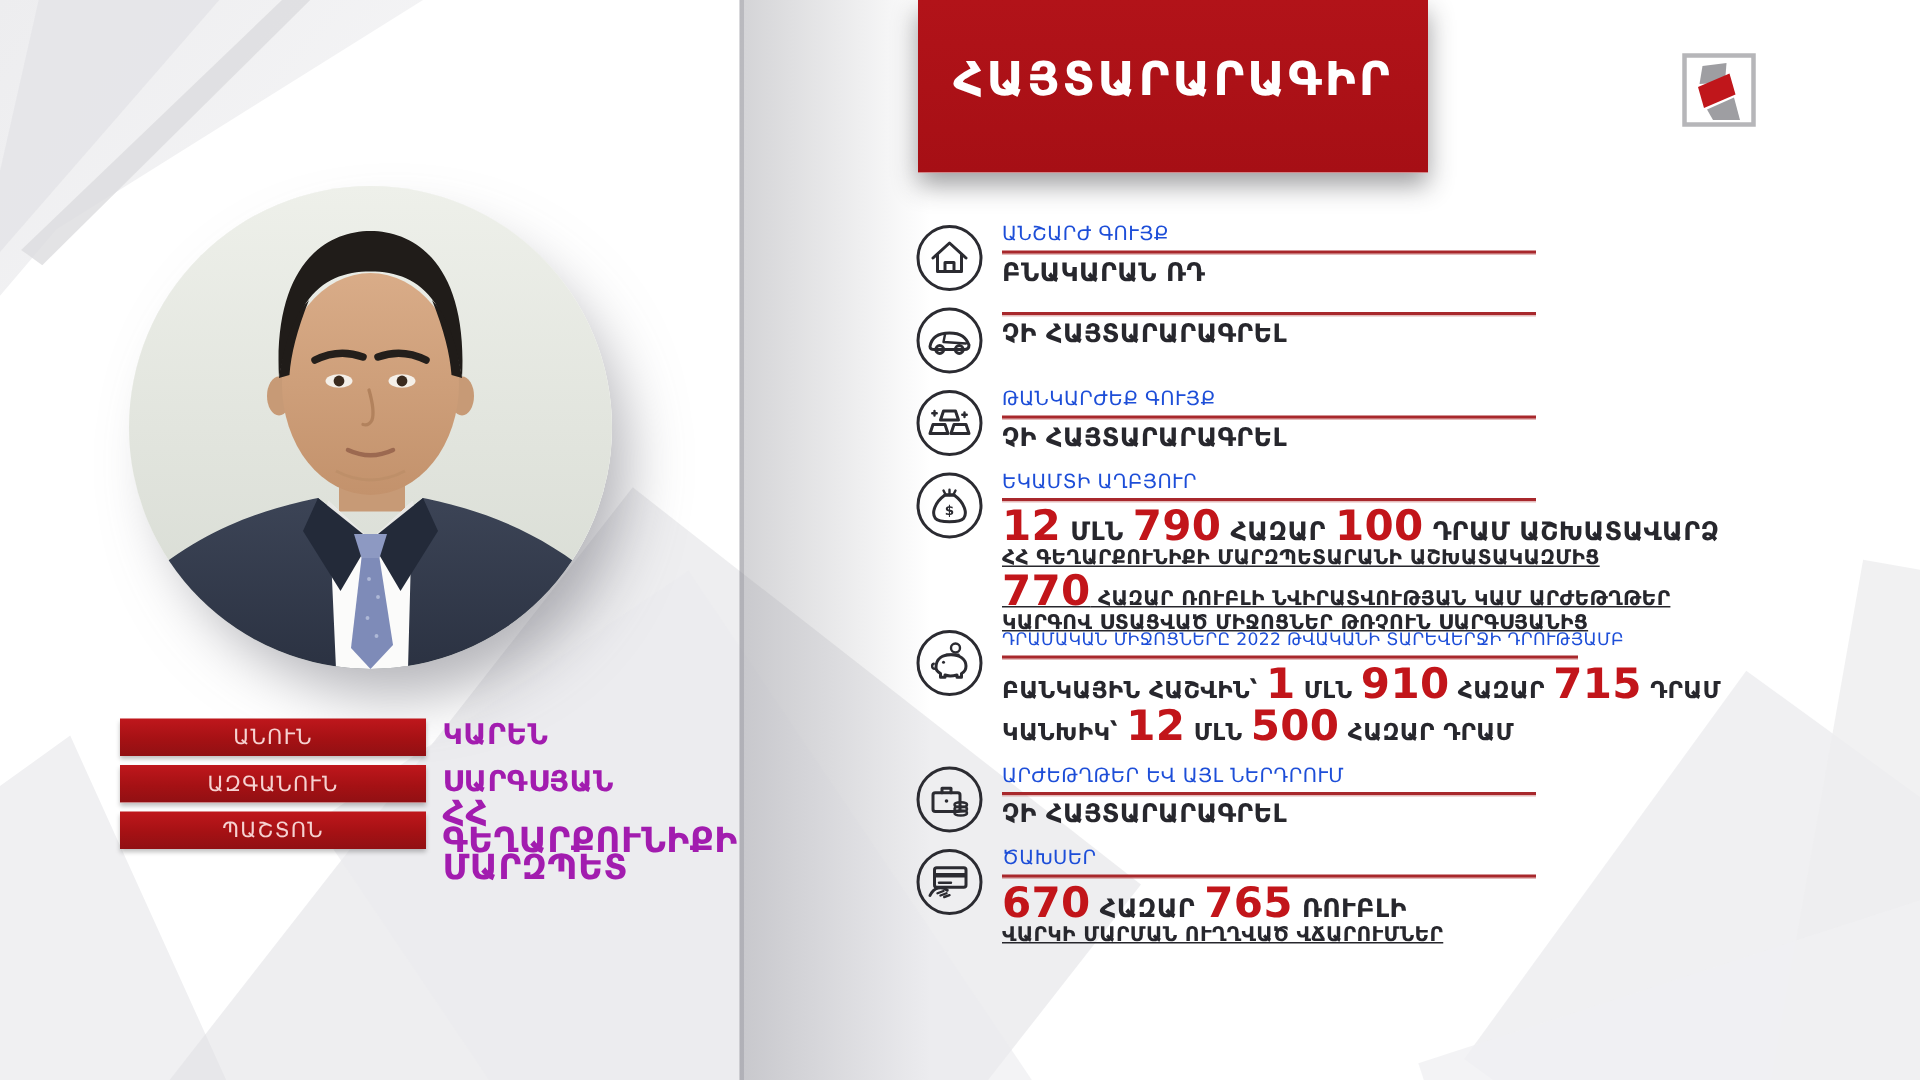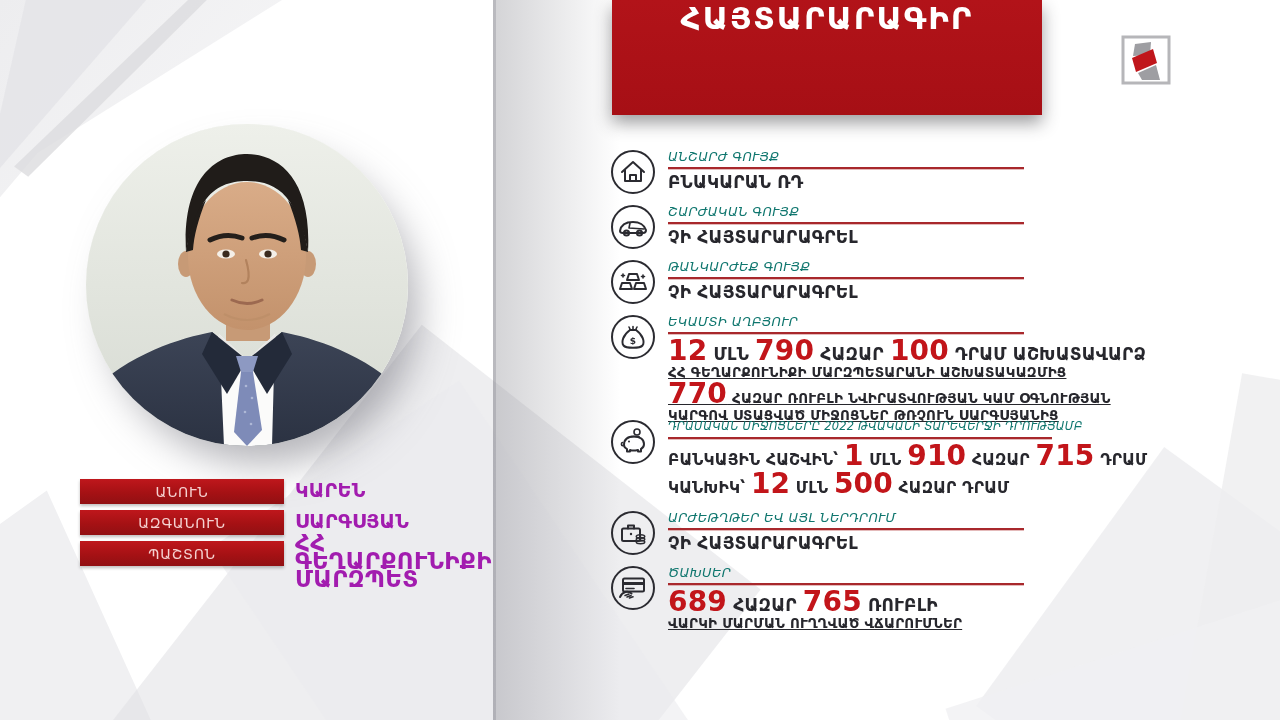--- a/index.html
+++ b/index.html
@@ -44,35 +44,35 @@
   }
   .bar span{font-size:14px;color:#f6d2d1;letter-spacing:.8px;}
   .fval{
     position:absolute;left:215px;top:2px;width:230px;
     font-weight:bold;font-size:19px;line-height:19px;color:#a21caf;letter-spacing:.3px;
   }
   .fval.two{top:-7px;font-size:23px;line-height:18px;}
 
   
   .hdr{
-    position:absolute;left:612px;top:0;width:430px;height:115px;
+    position:absolute;left:612px;top:0;width:340px;height:115px;
     background:linear-gradient(180deg,#b21319 0%,#a60f15 100%);
     box-shadow:0 8px 16px rgba(40,40,45,.45);
-    display:flex;align-items:flex-start;justify-content:center;z-index:2;
+    display:flex;align-items:center;justify-content:center;z-index:2;
   }
   .hdr span{color:#fff;font-weight:bold;font-size:31px;letter-spacing:2px;padding-bottom:9px;white-space:nowrap;}
 
   
   .item{position:absolute;left:610px;z-index:2;}
   .icirc{
     position:absolute;left:0;top:0;width:46px;height:46px;
   }
   .icontent{position:absolute;left:58px;top:0;width:356px;}
   .ilabel{
-    display:block;font-style:italic;font-size:13px;line-height:13px;color:#0f766e;
+    display:block;font-size:13px;line-height:13px;color:#1d4ed8;
     letter-spacing:.3px;white-space:nowrap;margin-top:1px;
   }
   .ilabel.small{font-size:11.5px;letter-spacing:.2px;}
   .rule{height:2px;width:356px;background:#a8282c;box-shadow:0 1px 0 rgba(205,130,130,.55);margin-top:4px;}
   .rule.wide{width:384px;}
   .vlines{margin-top:3px;}
   .vline{font-weight:bold;font-size:17px;line-height:20px;color:#27272d;white-space:nowrap;letter-spacing:.2px;}
   .vline.small{font-size:13.5px;line-height:15px;text-decoration:underline;}
   .vline.mid{font-size:15.5px;line-height:19px;}
   .vline .num{color:#c2151a;font-size:28px;line-height:1;}
@@ -213,21 +213,20 @@
     <div class="icirc">
       <svg width="46" height="46" viewBox="0 0 46 46">
         <circle cx="23" cy="23" r="21" class="ln"></circle>
         <path class="ln" d="M10,27 C11,21 15,18 23,18 C31,18 34,21 36,26 C36,28 35,29 33,29 L13,29 C11,29 10,28.5 10,27 Z"></path>
         <path class="lnthin" d="M20,19 L19,24 L34,25"></path>
         <circle cx="16.5" cy="29" r="2.6" class="ln"></circle>
         <circle cx="29.5" cy="29" r="2.6" class="ln"></circle>
       </svg>
     </div>
     <div class="icontent">
-      <span class="ilabel">ՇԱՐԺԱԿԱՆ ԳՈՒՅՔ</span>
       <div class="rule"></div>
       <div class="vlines">
           <div class="vline"><span>ՉԻ ՀԱՅՏԱՐԱՐԱԳՐԵԼ</span></div>
         </div>
     </div>
   </div>
 
   <div class="item" style="top:259px;">
     <div class="icirc">
       <svg width="46" height="46" viewBox="0 0 46 46">
@@ -257,21 +256,21 @@
         <path class="lnthin" d="M19,13 l1.5,3 M23,12.5 v3.5 M27,13 l-1.5,3"></path>
         <text x="23" y="29.5" text-anchor="middle" font-family="DejaVu Sans, sans-serif" font-size="9" font-weight="bold" fill="#2b2b31">$</text>
       </svg>
     </div>
     <div class="icontent">
       <span class="ilabel">ԵԿԱՄՏԻ ԱՂԲՅՈՒՐ</span>
       <div class="rule"></div>
       <div class="vlines">
           <div class="vline"><span class="num">12</span><span> ՄԼՆ </span><span class="num">790</span><span> ՀԱԶԱՐ </span><span class="num">100</span><span> ԴՐԱՄ ԱՇԽԱՏԱՎԱՐՁ</span></div>
           <div class="vline small"><span>ՀՀ ԳԵՂԱՐՔՈՒՆԻՔԻ ՄԱՐԶՊԵՏԱՐԱՆԻ ԱՇԽԱՏԱԿԱԶՄԻՑ</span></div>
-          <div class="vline small"><span class="num">770</span><span> ՀԱԶԱՐ ՌՈՒԲԼԻ ՆՎԻՐԱՏՎՈՒԹՅԱՆ ԿԱՄ ՕԳՆՈՒԹՅԱՆ</span></div>
+          <div class="vline small"><span class="num">770</span><span> ՀԱԶԱՐ ՌՈՒԲԼԻ ՆՎԻՐԱՏՎՈՒԹՅԱՆ ԿԱՄ ԱՐԺԵԹՂԹԵՐ</span></div>
           <div class="vline small"><span>ԿԱՐԳՈՎ ՍՏԱՑՎԱԾ ՄԻՋՈՑՆԵՐ ԹՌՉՈՒՆ ՍԱՐԳՍՅԱՆԻՑ</span></div>
         </div>
     </div>
   </div>
 
   <div class="item" style="top:419px;">
     <div class="icirc">
       <svg width="46" height="46" viewBox="0 0 46 46">
         <circle cx="23" cy="23" r="21" class="ln"></circle>
         <circle cx="27" cy="13" r="3" class="lnthin"></circle>
@@ -320,19 +319,19 @@
         <path d="M13,17 h21 v3 h-21 z" fill="#2b2b31"></path>
         <path class="lnthin" d="M16,23.5 h8"></path>
         <path class="ln" d="M10,32 C12.5,26.5 18,25.5 21.5,28.5"></path>
         <path class="lnthin" d="M15,30.5 l4,-1.5 M17,32 l4,-1.5 M19.5,33 l3.5,-1.2"></path>
       </svg>
     </div>
     <div class="icontent">
       <span class="ilabel">ԾԱԽՍԵՐ</span>
       <div class="rule"></div>
       <div class="vlines">
-          <div class="vline"><span class="num">689</span><span> ՀԱԶԱՐ </span><span class="num">765</span><span> ՌՈՒԲԼԻ</span></div>
+          <div class="vline"><span class="num">670</span><span> ՀԱԶԱՐ </span><span class="num">765</span><span> ՌՈՒԲԼԻ</span></div>
           <div class="vline small"><span>ՎԱՐԿԻ ՄԱՐՄԱՆ ՈՒՂՂՎԱԾ ՎՃԱՐՈՒՄՆԵՐ</span></div>
         </div>
     </div>
   </div>
 
 </div>
 
 </body></html>

